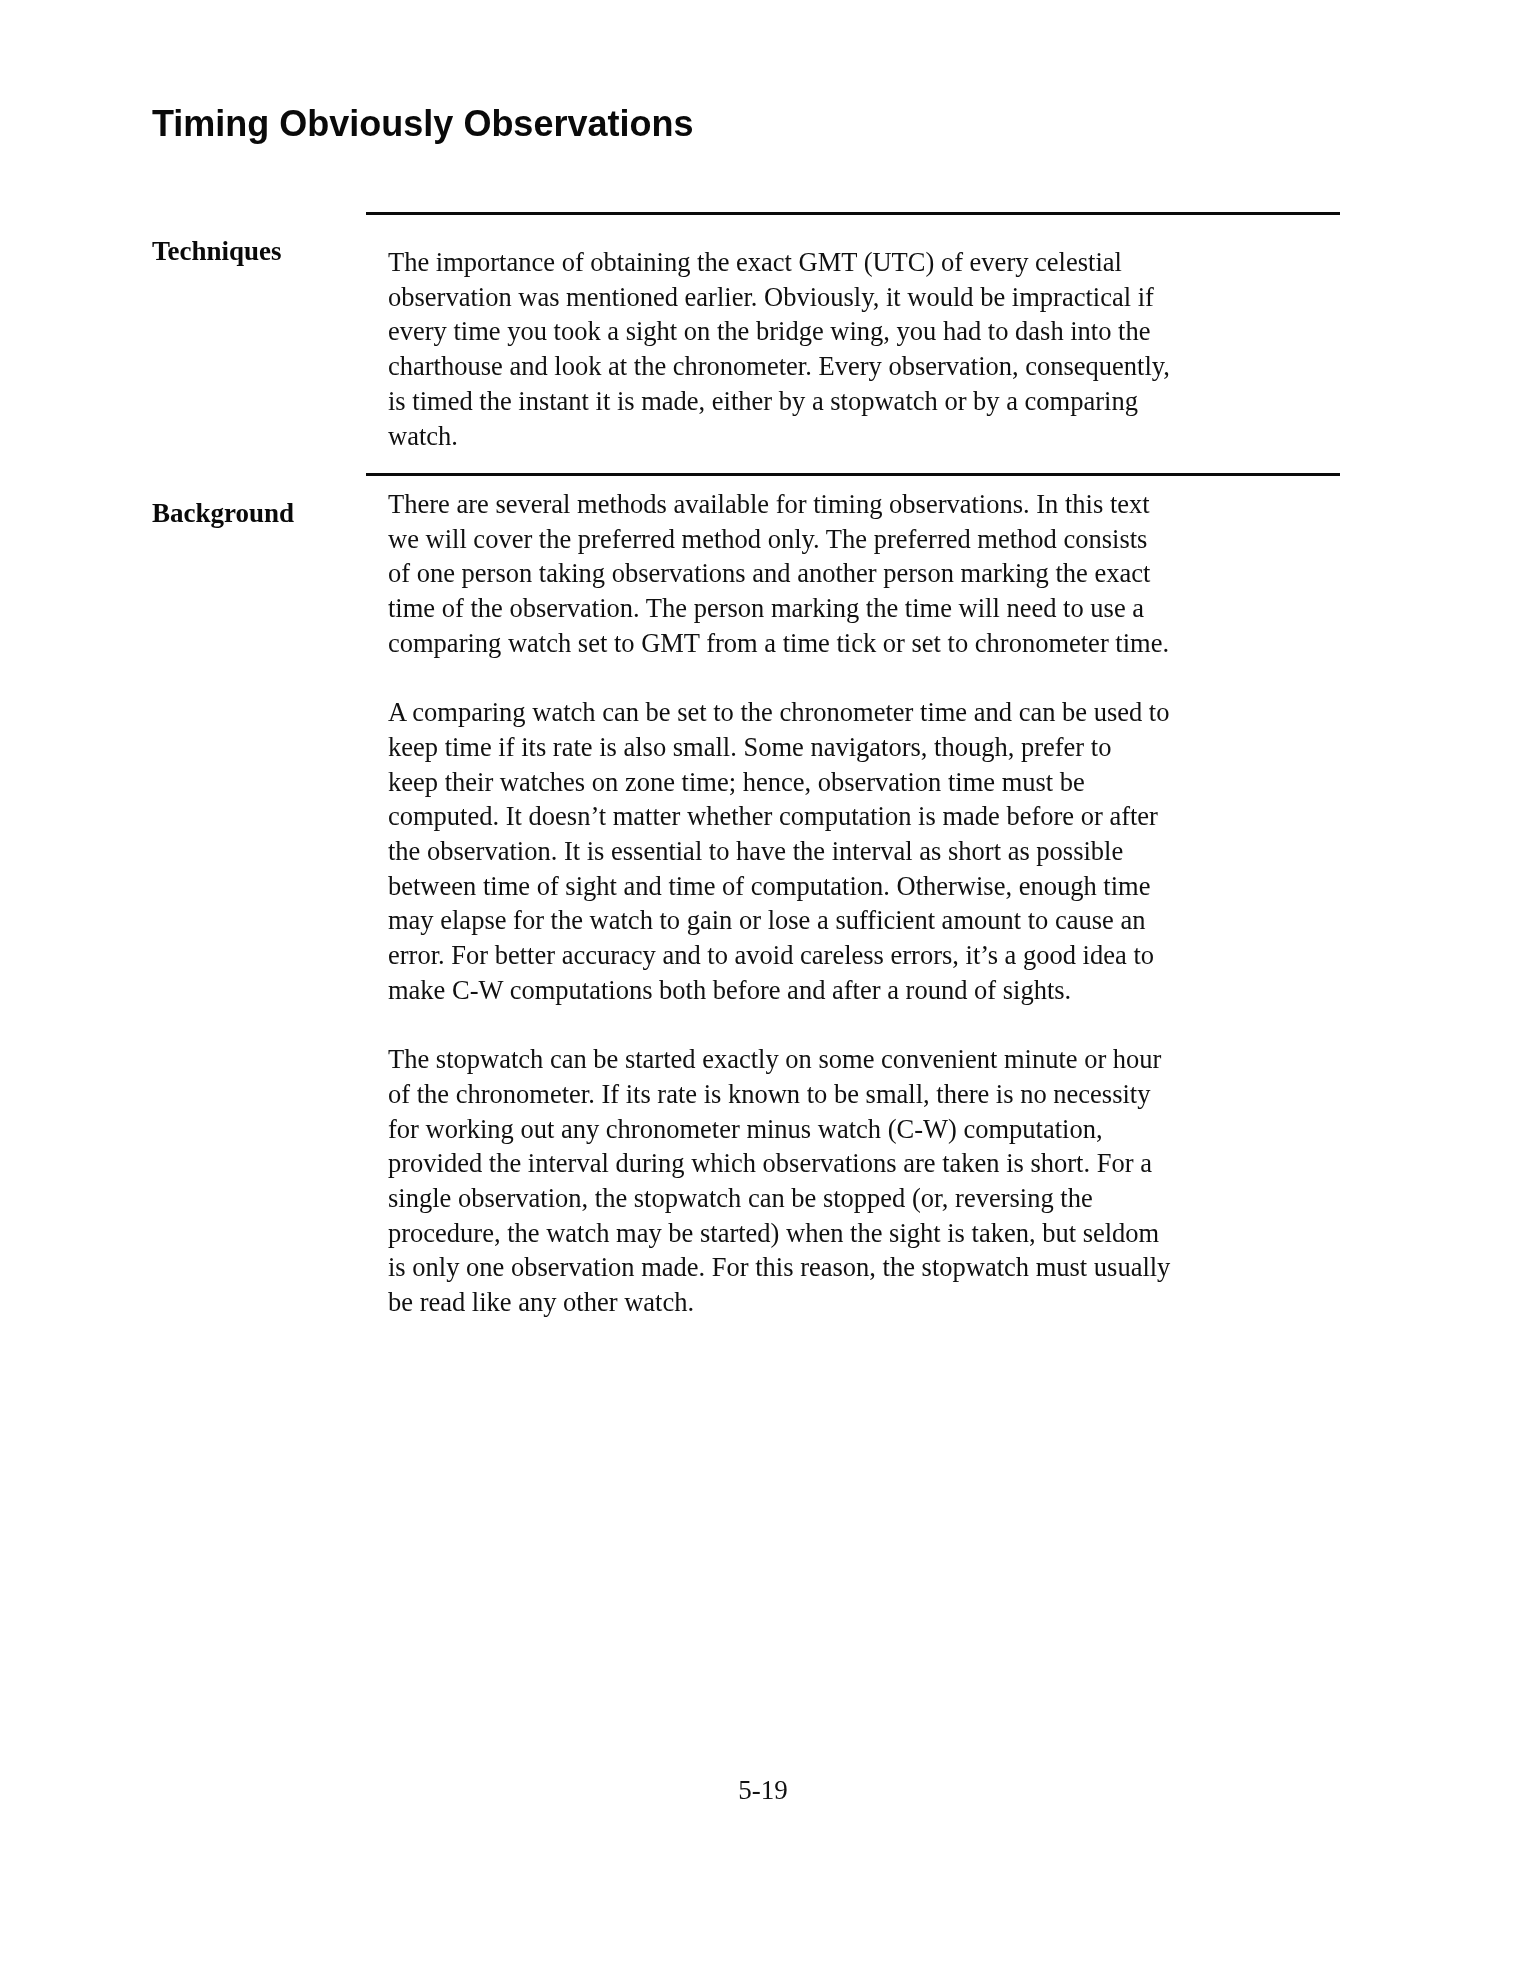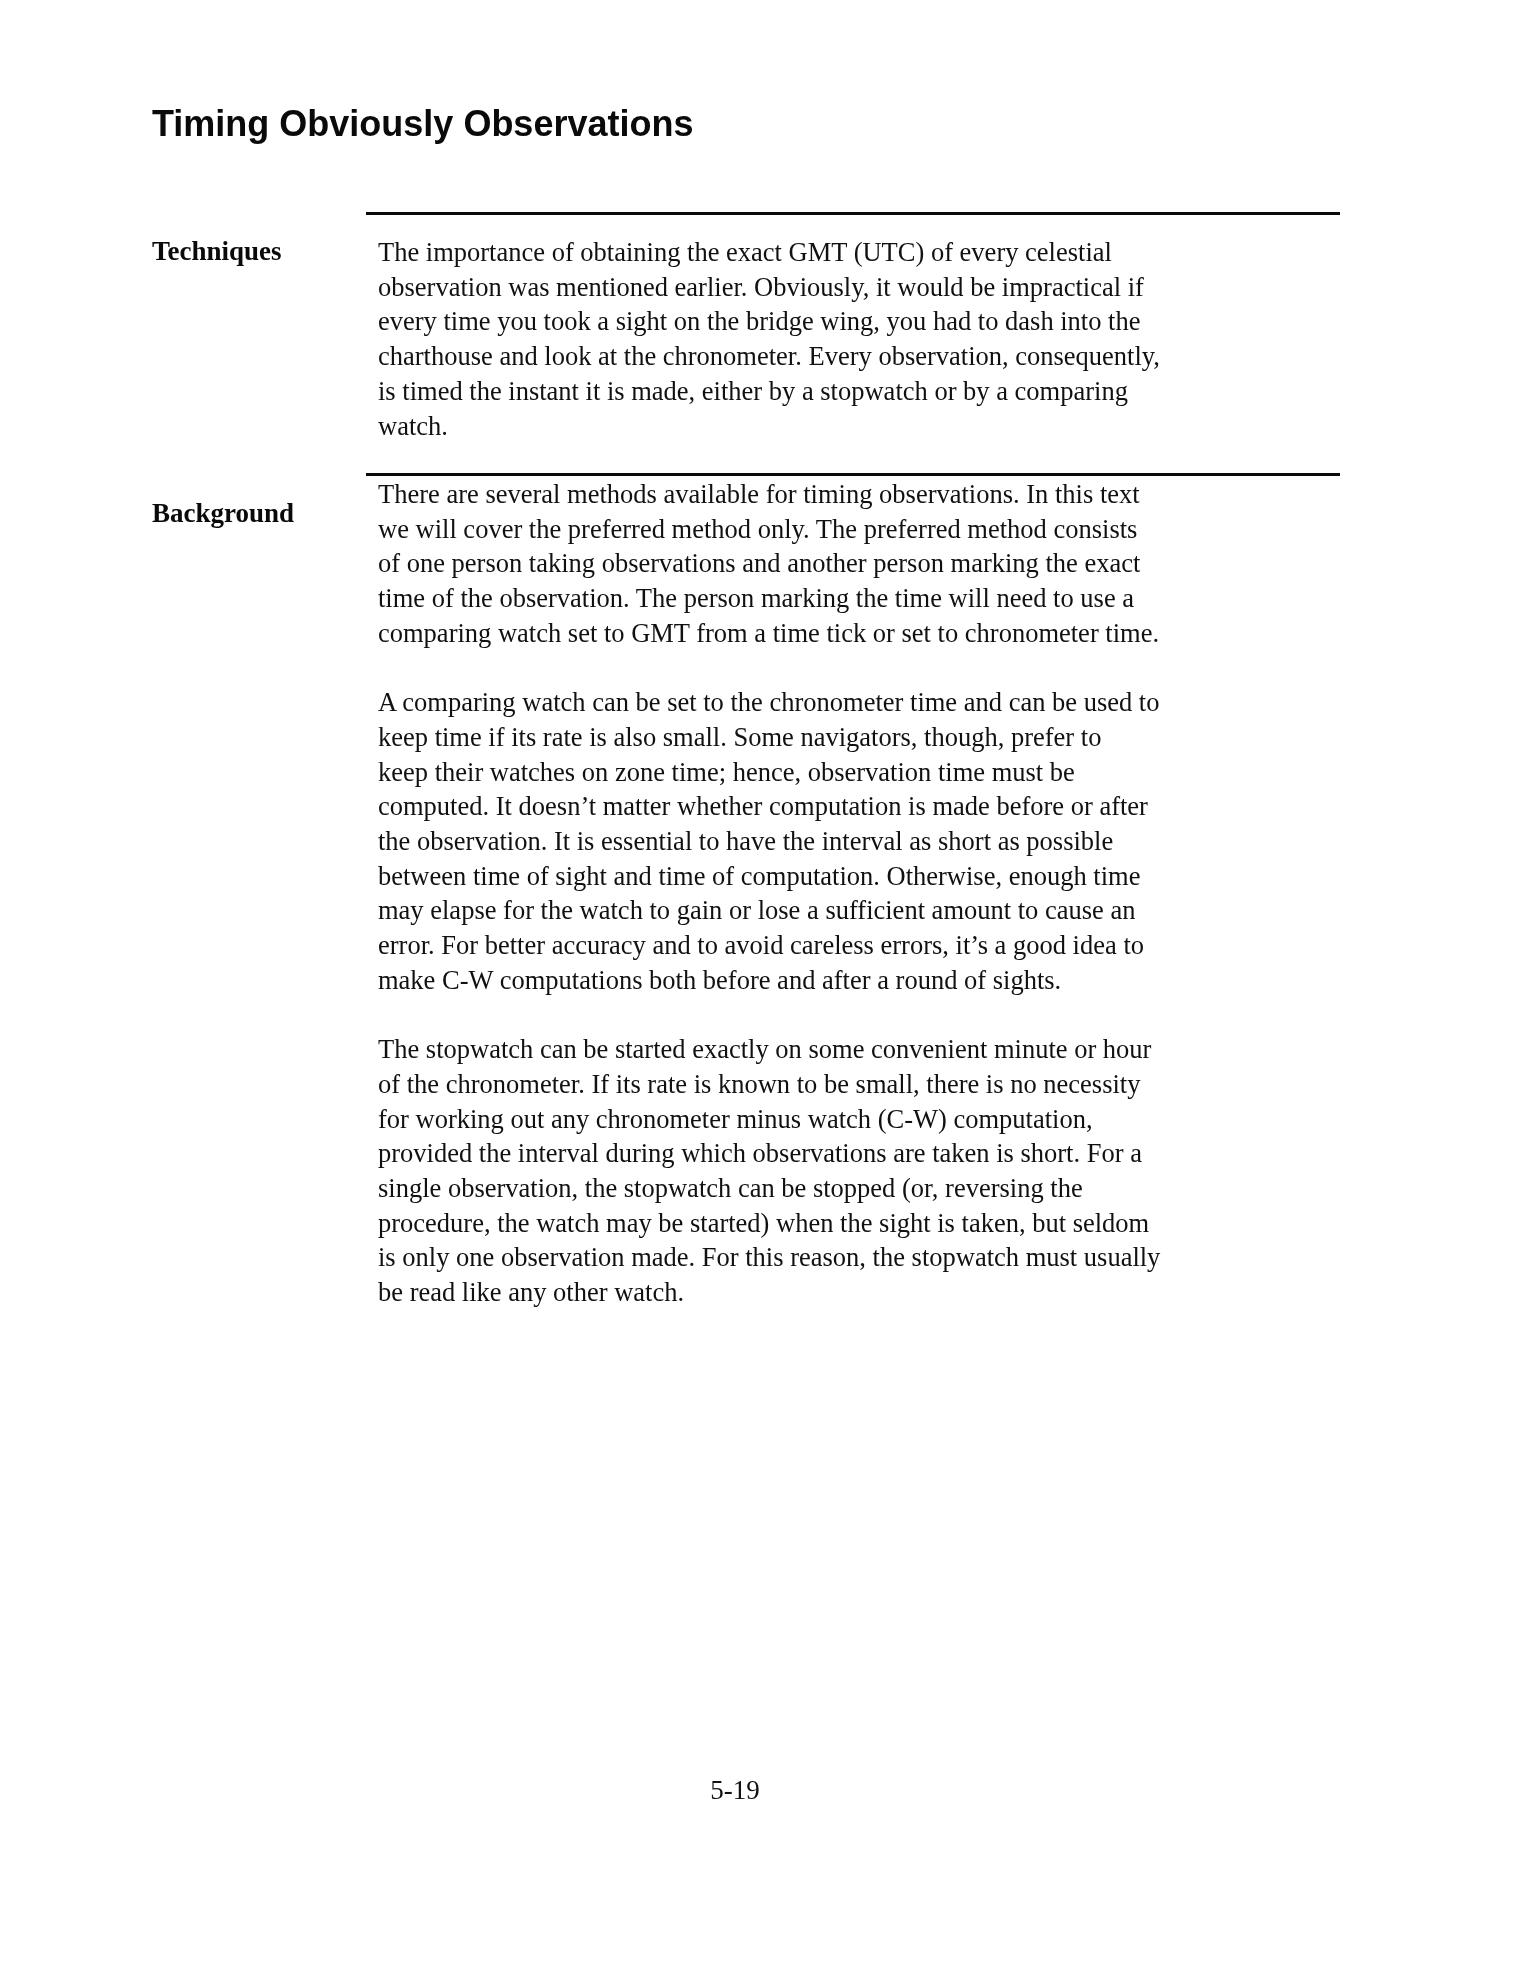--- a/index.html
+++ b/index.html
@@ -16,25 +16,25 @@
   .section-label {
     position: absolute; left: 152px;
     font-family: "Liberation Serif", serif; font-weight: bold;
     font-size: 27px; line-height: 34px; color: #0a0a0a;
   }
   .section-body {
     position: absolute; left: 378px; width: 960px;
     font-family: "Liberation Serif", serif; font-size: 26.5px;
     line-height: 34.7px; color: #111;
   }
-  .para { margin: 0; white-space: pre-line; }
+  .para { margin: 10px; white-space: pre-line; }
   .para + .para { margin-top: 34.7px; }
   .page-number {
     position: absolute; left: 0; width: 1470px; top: 1773px; text-align: center;
-    font-family: "Liberation Serif", serif; font-size: 27px; line-height: 34px;
+    font-family: "Liberation Serif", serif; font-size: 27px; line-height: 34px; padding-left: 28px;
   }
 </style>
 </head>
 <body>
 
 <h1 class="page-title">Timing Obviously Observations</h1>
 
 <div class="rule" style="top:212px;"></div>
 
 <div class="section-label" style="top:234px;">Techniques</div>

